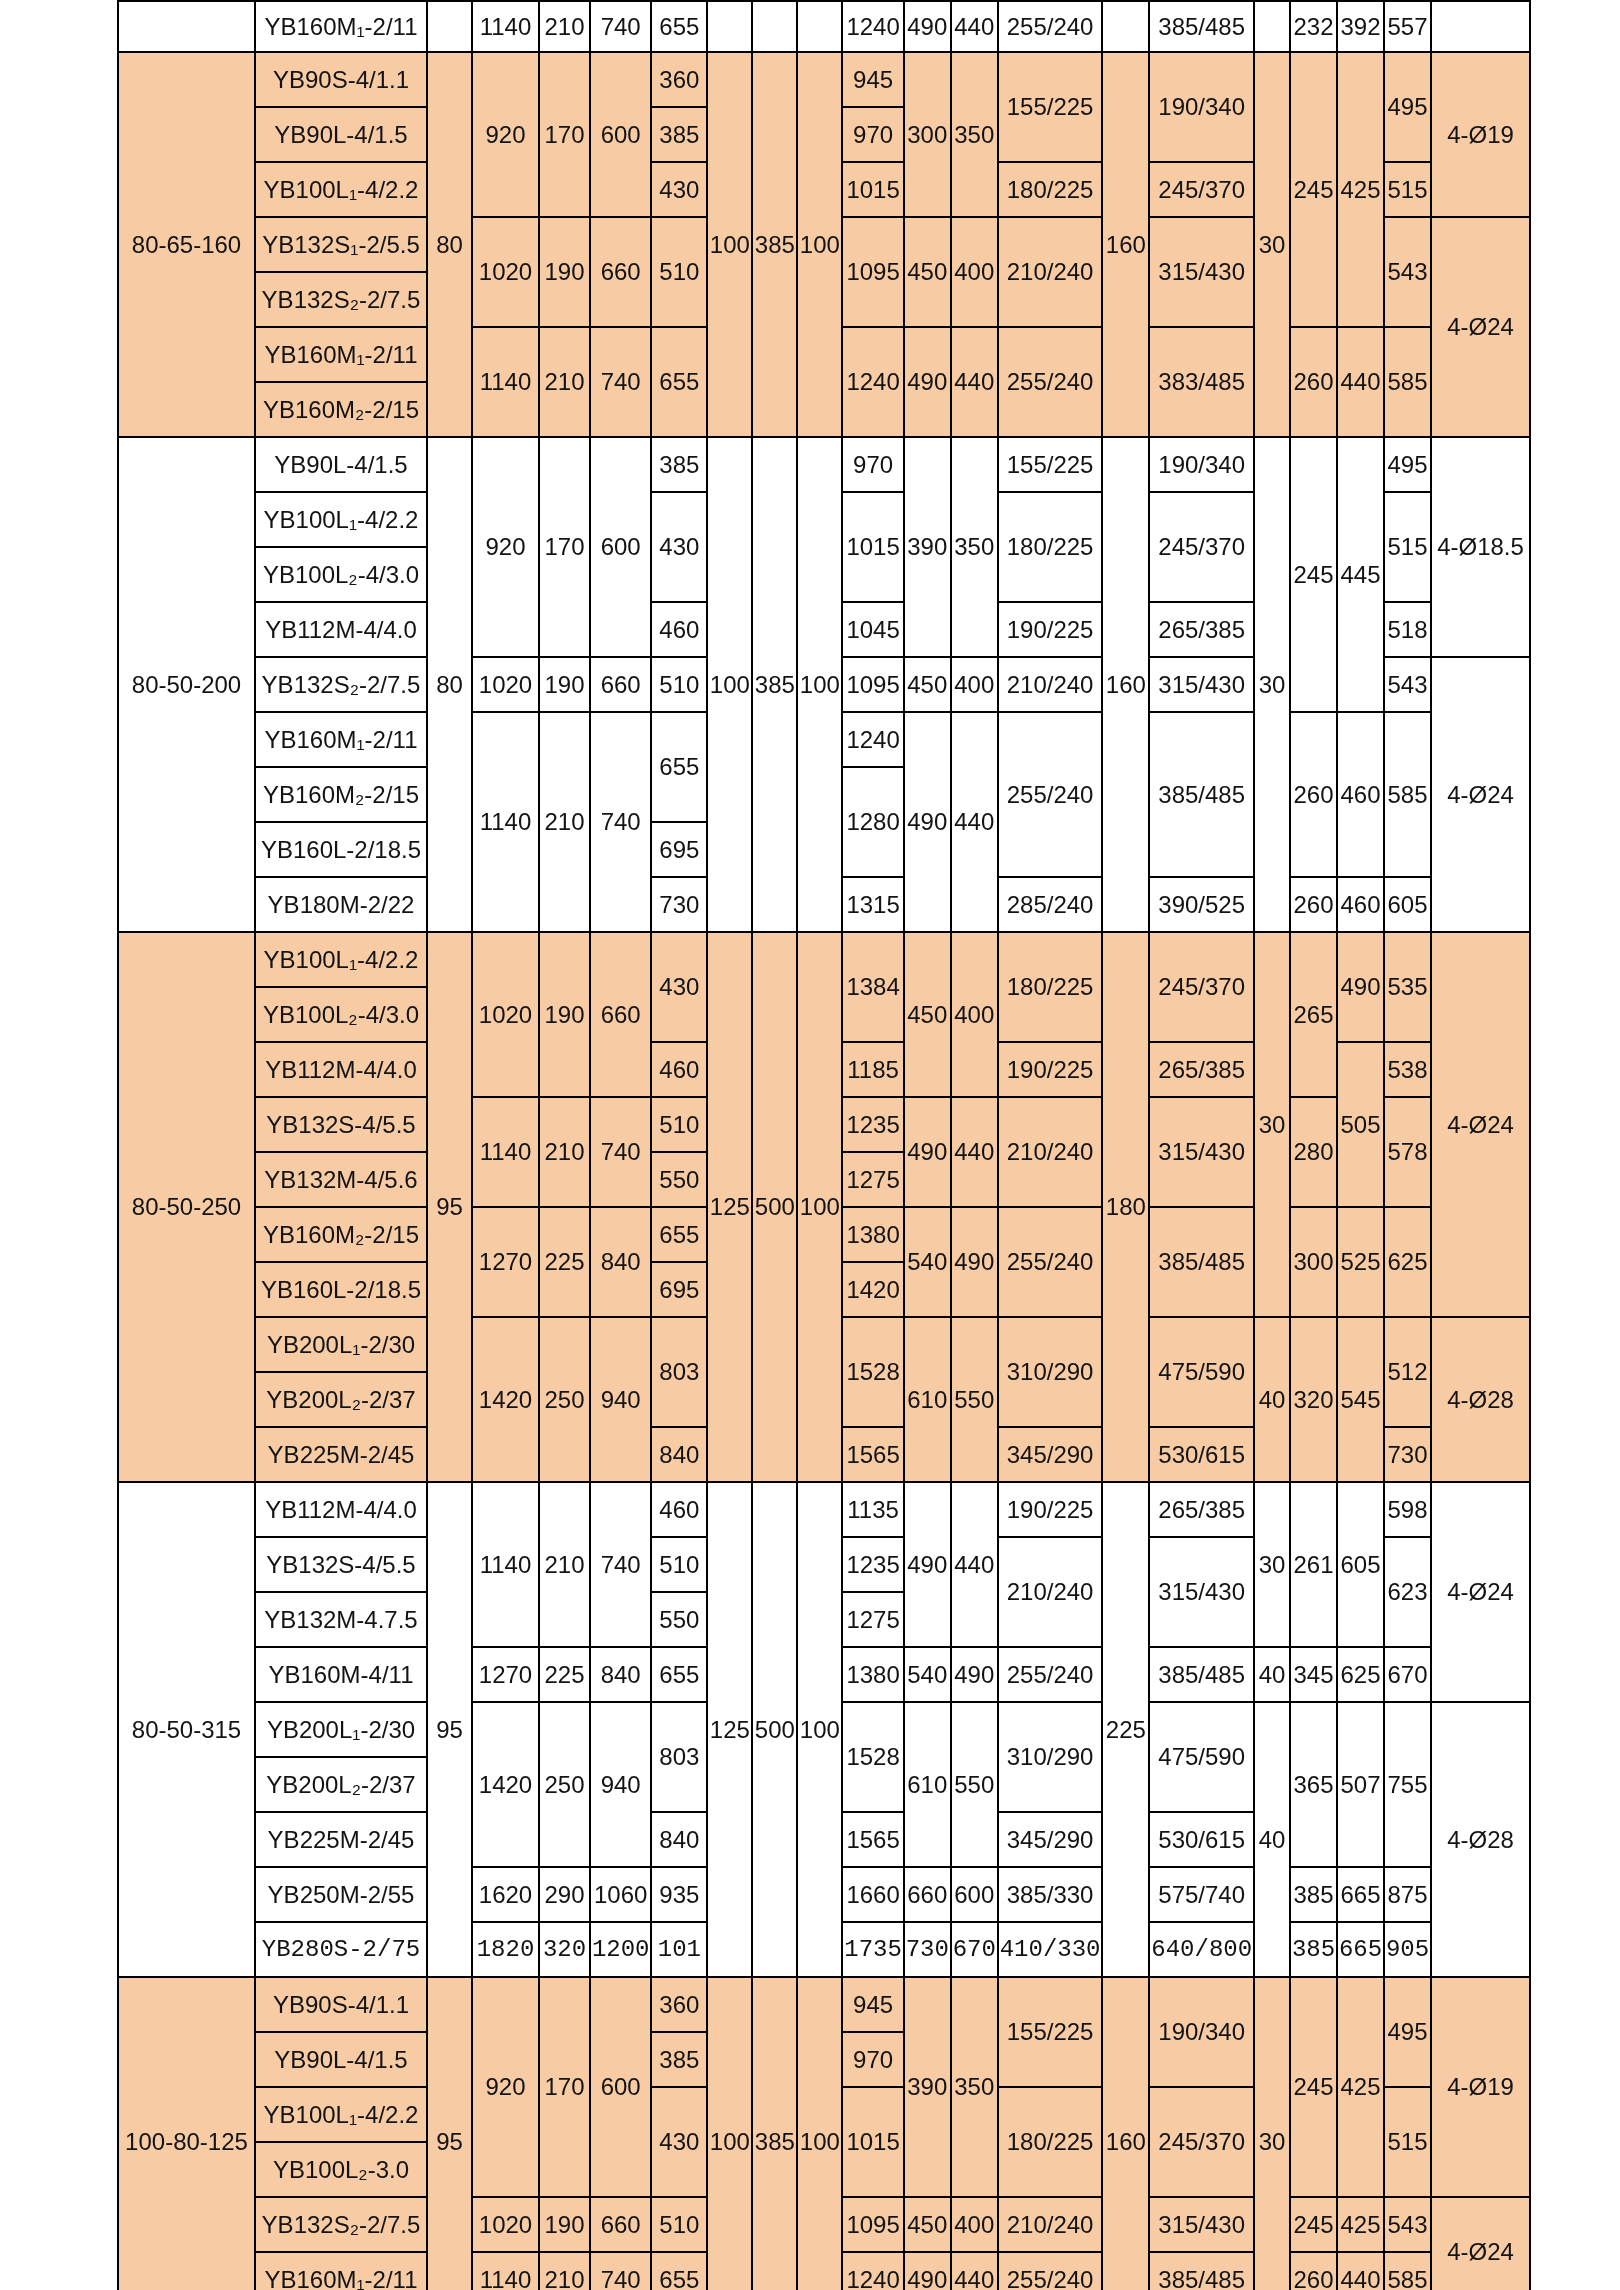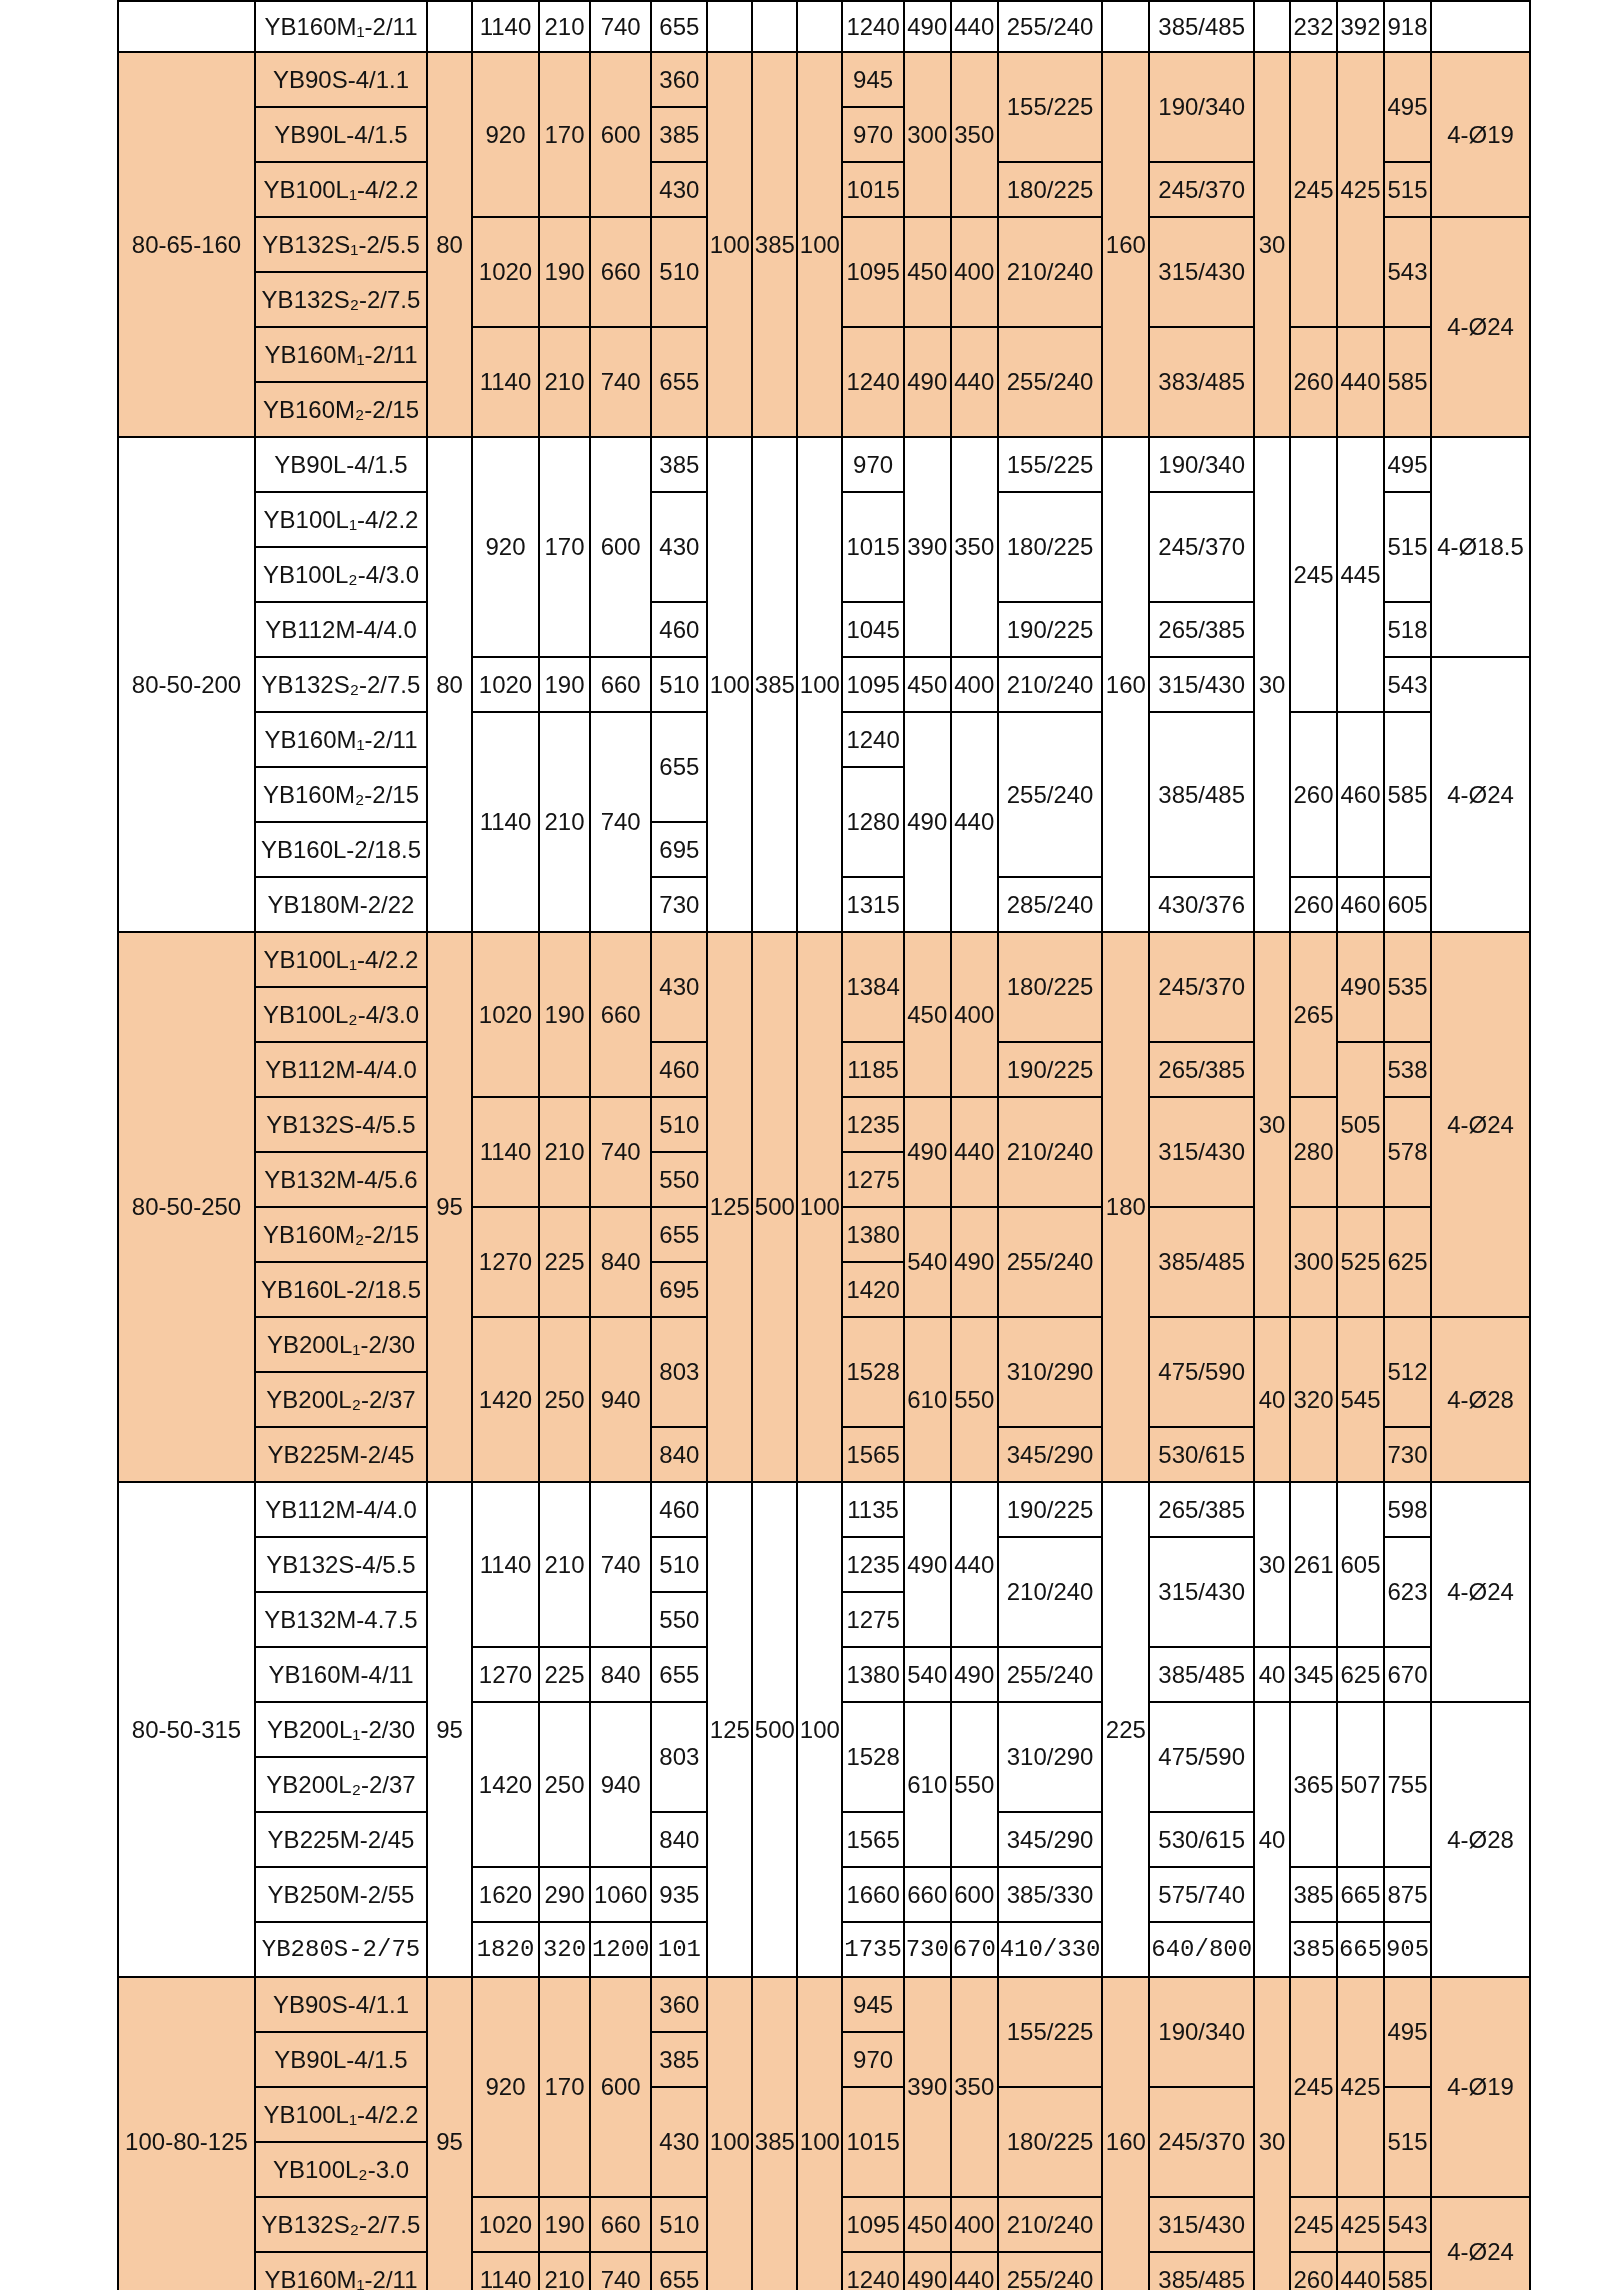--- a/index.html
+++ b/index.html
@@ -73,21 +73,21 @@
         <td></td>
         <td>1240</td>
         <td>490</td>
         <td>440</td>
         <td>255/240</td>
         <td></td>
         <td>385/485</td>
         <td></td>
         <td>232</td>
         <td>392</td>
-        <td>918</td>
+        <td>557</td>
         <td></td>
       </tr>
       <tr class="peach" style="height: 55px;">
         <td rowspan="7">80-65-160</td>
         <td class="model">YB90S-4/1.1</td>
         <td rowspan="7">80</td>
         <td rowspan="3">920</td>
         <td rowspan="3">170</td>
         <td rowspan="3">600</td>
         <td>360</td>
@@ -231,21 +231,21 @@
       </tr>
       <tr class="white" style="height: 55px;">
         <td class="model">YB160L-2/18.5</td>
         <td>695</td>
       </tr>
       <tr class="white" style="height: 55px;">
         <td class="model">YB180M-2/22</td>
         <td>730</td>
         <td>1315</td>
         <td>285/240</td>
-        <td>430/376</td>
+        <td>390/525</td>
         <td>260</td>
         <td>460</td>
         <td>605</td>
       </tr>
       <tr class="peach" style="height: 55px;">
         <td rowspan="10">80-50-250</td>
         <td class="model">YB100L₁-4/2.2</td>
         <td rowspan="10">95</td>
         <td rowspan="3">1020</td>
         <td rowspan="3">190</td>

